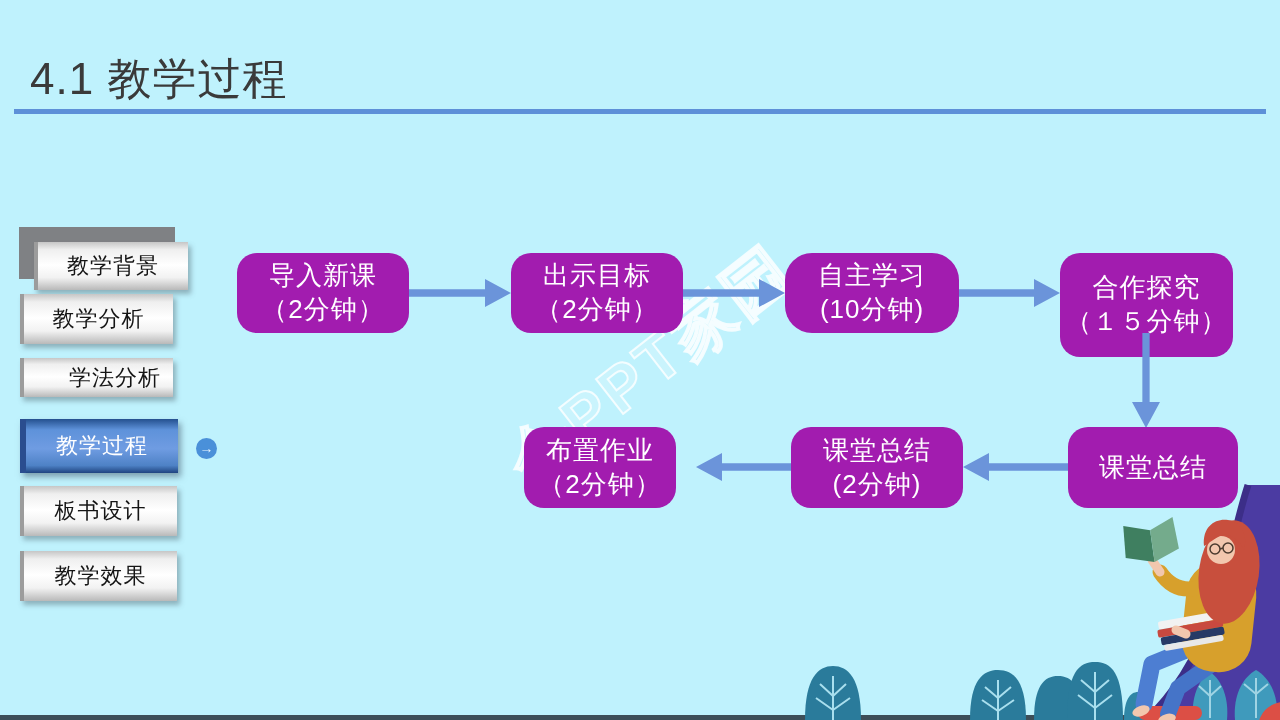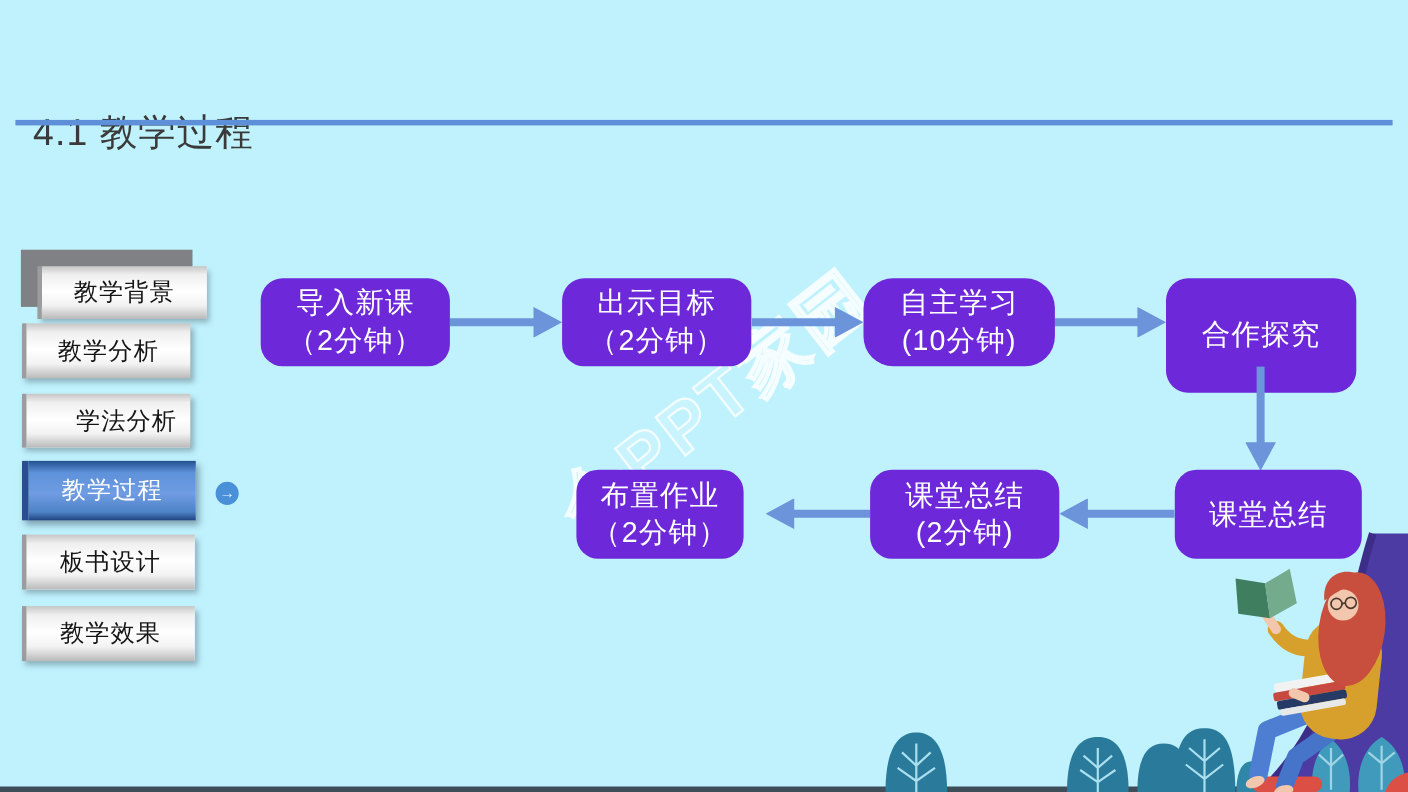--- a/index.html
+++ b/index.html
@@ -7,21 +7,21 @@
   body {
     position:relative;
     font-family:"Liberation Sans","DejaVu Sans",sans-serif;
     background:#bff2fd;
   }
   .abs { position:absolute; }
 
   
   .slide-title {
     left:30px; top:50px;
-    font-size:34px; color:#3a3a3a; letter-spacing:1px;margin-top:48px;
+    font-size:44px; color:#3a3a3a; letter-spacing:1px;
   }
   .title-rule {
     left:14px; top:109px; width:1252px; height:5px;
     background:#5d90d8;
   }
 
   
   .side-backdrop {
     left:19px; top:227px; width:156px; height:52px;
     background:#7f8184;
@@ -43,21 +43,21 @@
   }
   .arrow-bubble {
     left:196px; top:438px; width:21px; height:21px;
     border-radius:50%;
     background:#4a90d9;
     color:#eaf6ff; font-size:14px; line-height:21px; text-align:center;
   }
 
   
   .flow-box {
-    background:#6d28d9;
+    background:#a21caf;
     border-radius:20px;
     color:#ffffff;
     display:flex; flex-direction:column;
     align-items:center; justify-content:center;
     font-size:26px; line-height:1.3; letter-spacing:1px;
     text-align:center;
   }
   
   .arr { background:#6b94da; }
   .arr-right { clip-path:polygon(0 37%,calc(100% - 26px) 37%,calc(100% - 26px) 0,100% 50%,calc(100% - 26px) 100%,calc(100% - 26px) 63%,0 63%); }
@@ -89,21 +89,21 @@
 <div class="abs title-rule"></div>
 
 <div class="abs side-backdrop"></div>
 
 <div class="abs side-btn" style="left:34px; top:242px; width:154px; height:48px;">
   <span>教学背景</span>
 </div>
 <div class="abs side-btn" style="left:20px; top:294px;">
   <span>教学分析</span>
 </div>
-<div class="abs side-btn" style="left:20px; top:358px; height:49px;padding-left:33px;">
+<div class="abs side-btn" style="left:20px; top:358px; height:39px;padding-left:33px;">
   <span>学法分析</span>
 </div>
 <div class="abs side-btn active" style="left:20px; top:419px;">
   <span>教学过程</span>
 </div>
 <div class="abs arrow-bubble">→</div>
 <div class="abs side-btn" style="left:20px; top:486px; width:157px;">
   <span>板书设计</span>
 </div>
 <div class="abs side-btn" style="left:20px; top:551px; width:157px;">
@@ -122,20 +122,21 @@
   <span>（2分钟）</span>
 </div>
 <div class="abs arr arr-right" style="left:683px; top:279px; width:102px; height:28px;"></div>
 <div class="abs flow-box" style="left:785px; top:253px; width:174px; height:80px;border-radius:27px;">
   <span>自主学习</span>
   <span>(10分钟)</span>
 </div>
 <div class="abs arr arr-right" style="left:959px; top:279px; width:101px; height:28px;"></div>
 <div class="abs flow-box" style="left:1060px; top:253px; width:173px; height:104px;">
   <span>合作探究</span>
+  <span>（１５分钟）</span>
 </div>
 
 <div class="abs arr arr-down" style="left:1132px; top:333px; width:28px; height:95px;"></div>
 
 <div class="abs flow-box" style="left:1068px; top:427px; width:170px; height:81px;">
   <span>课堂总结</span>
 </div>
 <div class="abs arr arr-left" style="left:963px; top:453px; width:105px; height:28px;"></div>
 <div class="abs flow-box" style="left:791px; top:427px; width:172px; height:81px;">
   <span>课堂总结</span>

